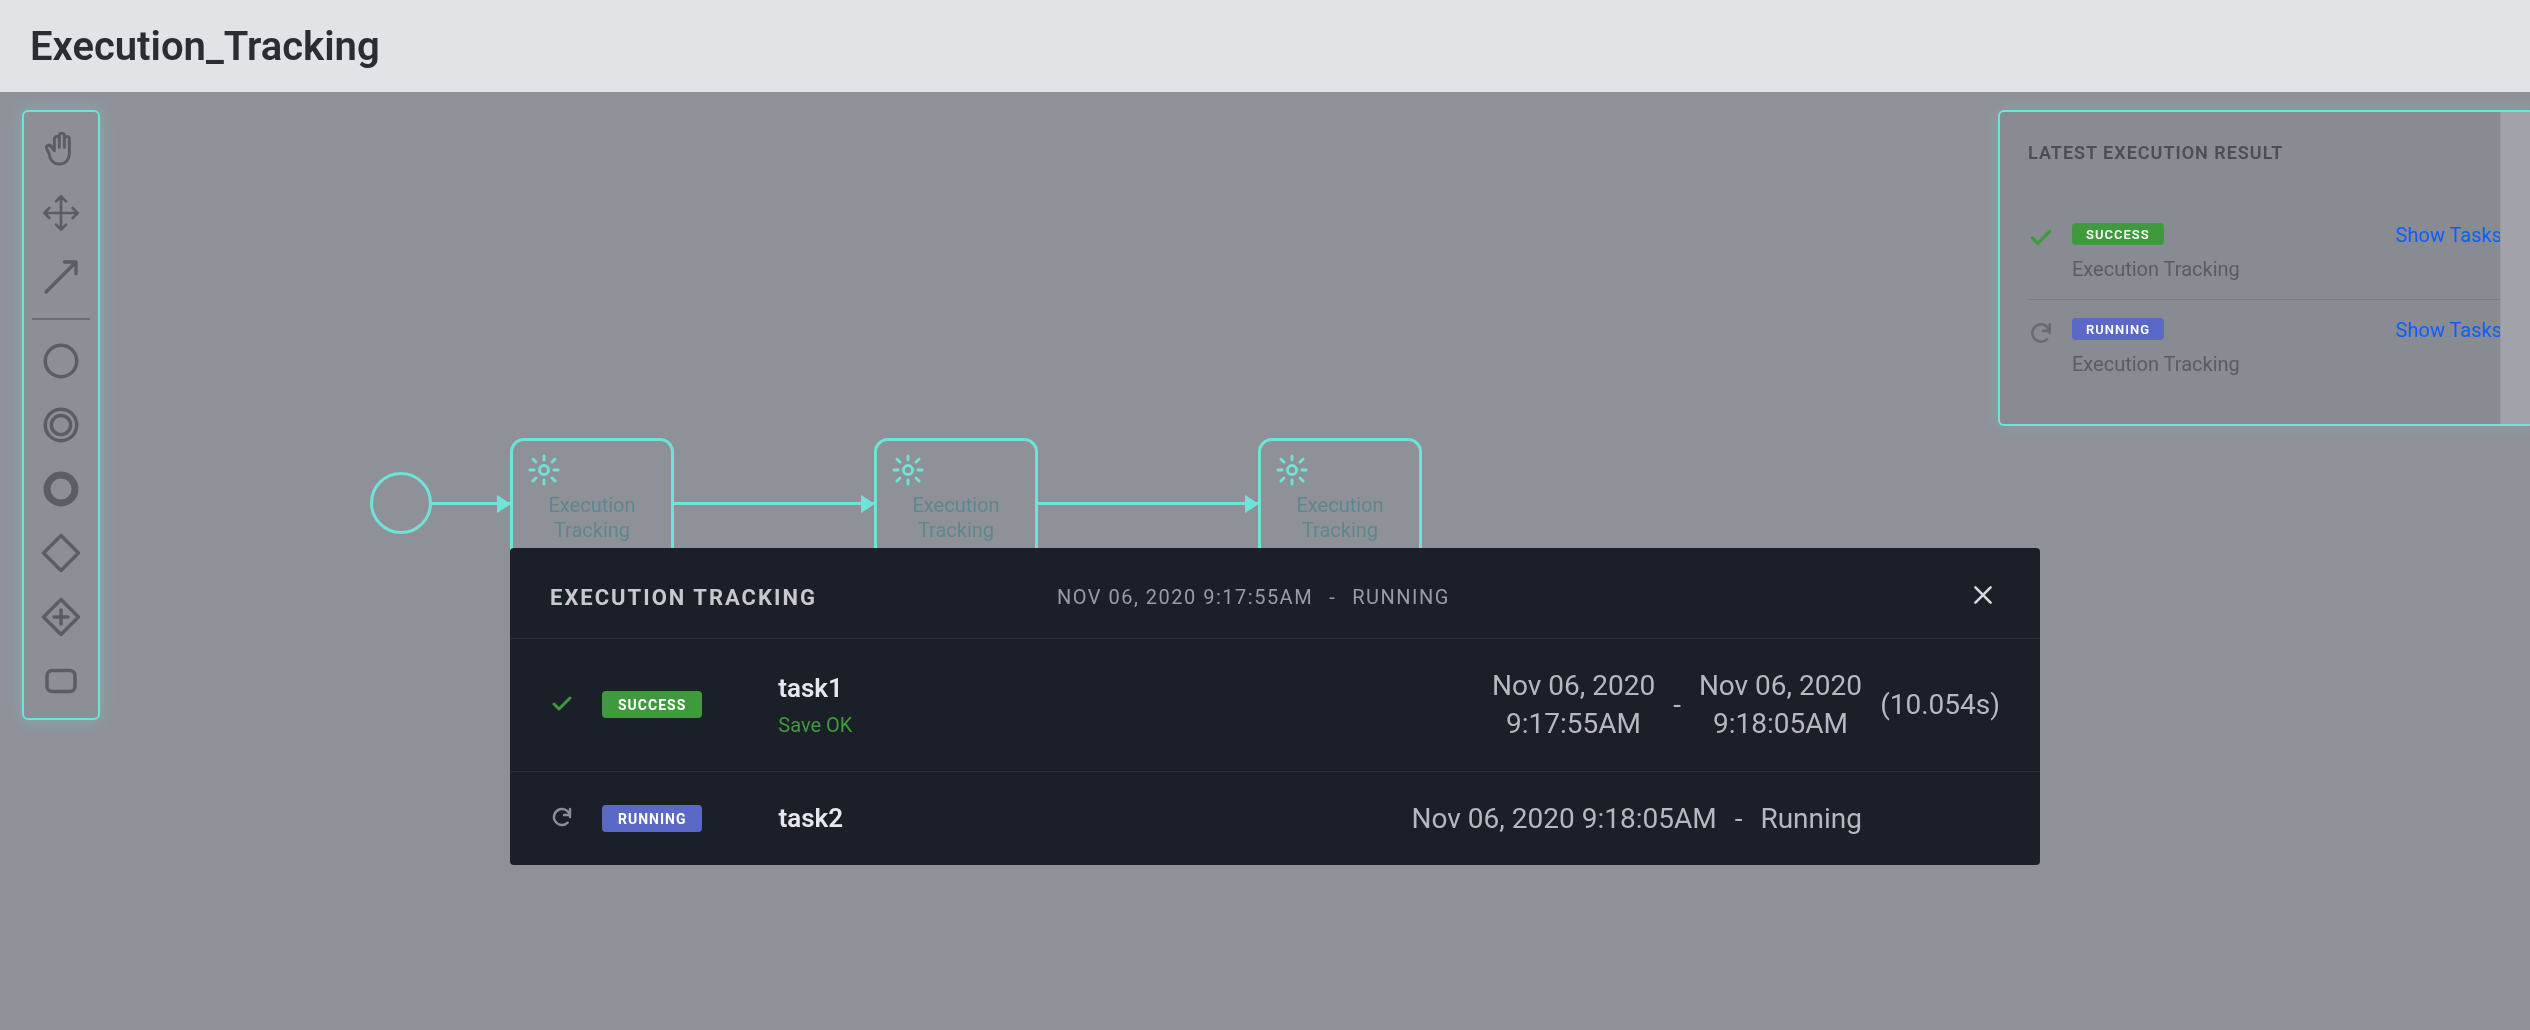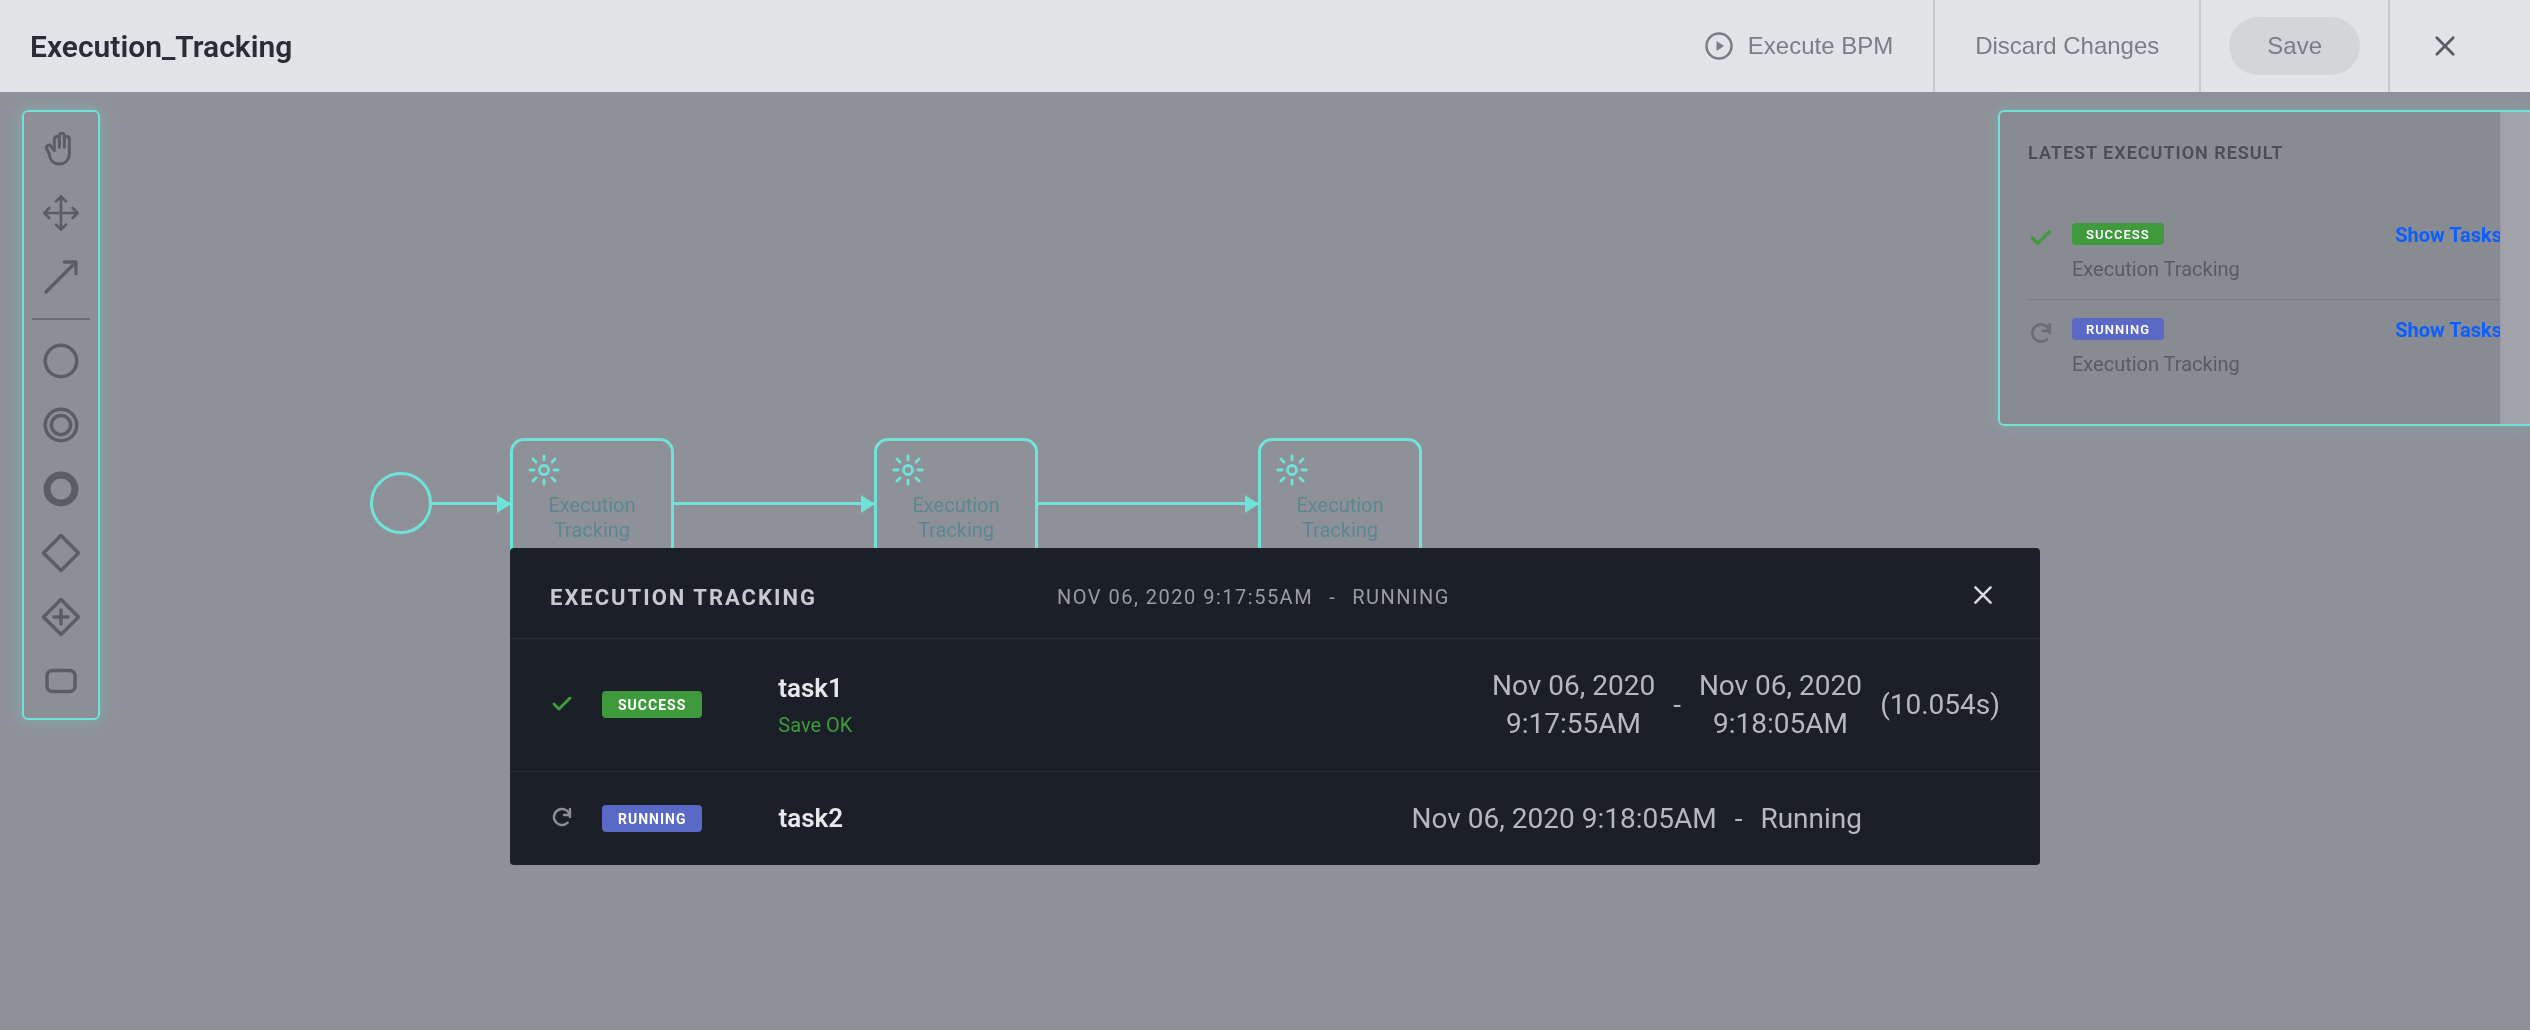--- a/index.html
+++ b/index.html
@@ -17,21 +17,21 @@
   
   .header {
     height: 92px;
     background: #e2e3e6;
     display: flex;
     align-items: center;
     padding: 0 30px;
     justify-content: space-between;
   }
   .header-title {
-    font-size: 30px;
+    font-size: 40px;
     font-weight: 600;
     color: #2b2d34;
   }
   .header-actions {
     display: flex;
     align-items: stretch;
     height: 100%;
   }
   .hdr-btn {
     padding: 0 40px;
@@ -181,21 +181,21 @@
     text-transform:uppercase;
     padding:4px 14px 3px;
     border-radius:4px;
     width:max-content;
   }
   .pill.success { background:#3f9a3d; color:#fff; }
   .pill.running { background:#5a68c6; color:#fff; }
   .rp-sub { font-size:20px; color:#5a5c64; }
   .rp-link {
     font-size:20px;
-    font-weight:700;
+    font-weight:400;
     color:#0b5fff;
     cursor:pointer;
     white-space:nowrap;
   }
   .rp-scroll {
     position:absolute; right:0; top:0;
     width:30px; height:100%;
     background:#a2a3aa;
     border-left:1px solid #99a;
   }
@@ -327,45 +327,20 @@
       <path d="M12 8v8M8 12h8" stroke="currentColor" stroke-width="2" stroke-linecap="round"></path>
     </symbol>
     <symbol id="i-rect" viewBox="0 0 24 24">
       <rect x="4" y="6" width="16" height="12" rx="3" fill="none" stroke="currentColor" stroke-width="2"></rect>
     </symbol>
   </defs>
 </svg>
 
 <div class="header">
   <div class="header-title">Execution_Tracking</div>
-  <div class="header-actions">
-    <button class="hdr-btn first">
-      <span class="icon">
-        <svg width="30" height="30">
-            <use href="#i-play-circle"></use>
-          </svg>
-      </span>
-      <span>Execute BPM</span>
-    </button>
-    <button class="hdr-btn">
-      <span>Discard Changes</span>
-    </button>
-    <div style="display:flex;align-items:center;padding:0 28px;border-left:2px solid #c7c8cc;">
-      <button class="hdr-btn save-btn">
-        <span>Save</span>
-      </button>
-    </div>
-    <div class="close-cell">
-      <div class="close-x">
-        <svg width="28" height="28" style="color:#5b5d65">
-            <use href="#i-x"></use>
-          </svg>
-      </div>
-    </div>
-  </div>
 </div>
 
 <div class="canvas">
 
   <div class="toolbar">
     <div class="tb-icon">
         <svg width="40" height="40">
           <use href="#i-hand"></use>
         </svg>
       </div>

